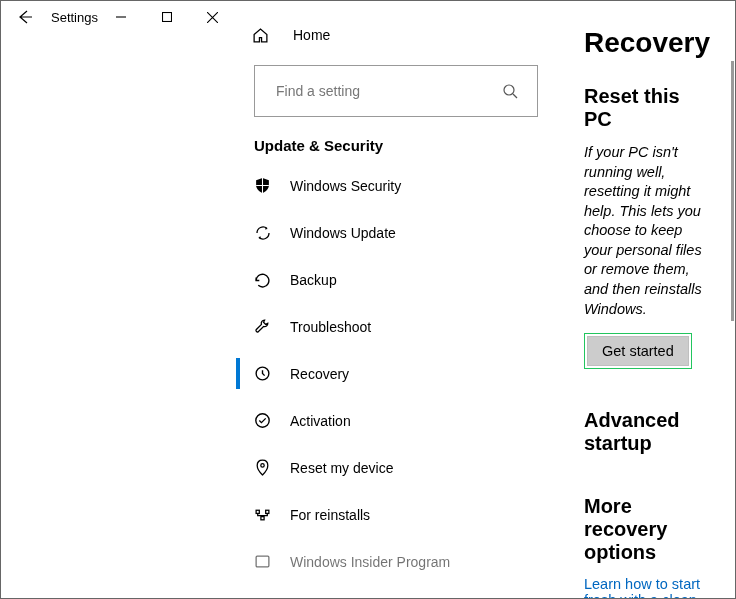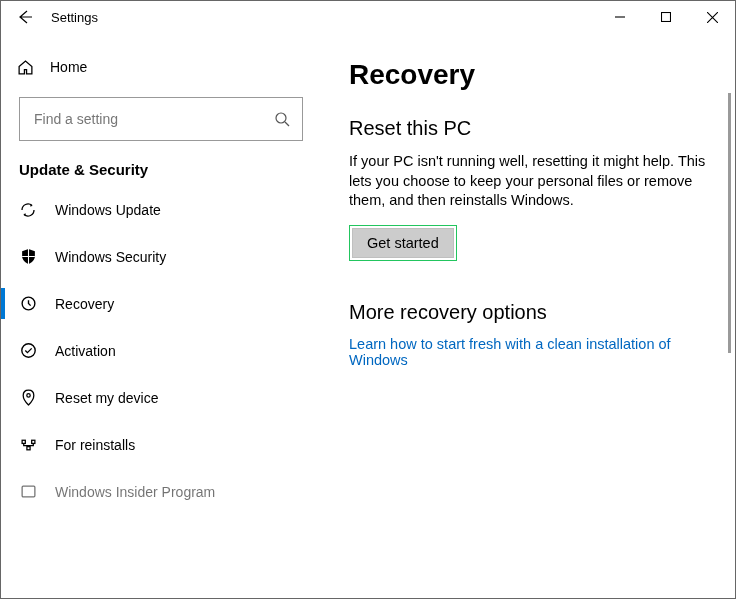--- a/index.html
+++ b/index.html
@@ -9,21 +9,21 @@
     font-size: 14px;
     color:#000;
     background:#fff;
   }
   .window {
     width:736px;
     height:599px;
     border:1px solid #666;
     position:relative;
     display:flex;
-    flex-direction:column;
+    flex-direction:row;
     overflow:hidden;
   }
   .titlebar {
     height:32px;
     display:flex;
     align-items:center;
     background:#fff;
     flex:0 0 auto;
   }
   .titlebar .back {
@@ -48,33 +48,33 @@
     flex:0 0 320px;
     background:#fff;
     padding:14px 0 0 0;
     overflow:hidden;
     position:relative;
   }
   .home-row {
     display:flex; align-items:center;
     height:40px;
     padding-left:16px;
-    gap:16px;
+    gap:24px;
     font-size:14px;
     cursor:default;
     margin-bottom:10px;
   }
   .searchbox {
     margin:0 18px 18px 18px;
     border:1px solid #999;
-    height:44px;
+    height:52px;
     display:flex;
     align-items:center;
     justify-content:space-between;
-    padding:0 12px;
+    padding:0 19px;
   }
   .searchbox input {
     border:none; outline:none; font-size:14px; width:100%;
     background:transparent;
     color:#555;
   }
   .searchbox input::placeholder { color:#777; }
   .section-title {
     font-weight:600;
     font-size:15px;
@@ -113,29 +113,30 @@
     width:3px;
     height:260px;
     background:#9a9a9a;
   }
   h1.page {
     font-weight:600;
     font-size:28px;
     margin:0 0 26px 0;
   }
   h2.section {
-    font-weight:400;
+    font-weight:700;
     font-size:20px;
     margin:4px 0 12px 0;
   }
   p.desc {
     margin:0 0 14px 0;
     font-size:14.5px;
     line-height:1.35;
     max-width:370px;
+    font-style:italic;
   }
   button.action {
     background:#ccc;
     border:1px solid #bfbfbf;
     padding:6px 14px;
     font-size:14.5px;
     font-family:inherit;
     cursor:pointer;
   }
   .highlight {
@@ -201,39 +202,56 @@
           </svg>
         </span>
       </div>
 
       <div class="section-title">Update &amp; Security</div>
 
       <ul class="nav">
 
         <li>
           <span class="icon">
+            <svg width="17" height="17" viewBox="0 0 16 16">
+              <path d="M8 1 L14 3 V8 C14 11 11 14 8 15 C5 14 2 11 2 8 V3 Z" fill="#000"></path>
+              <path d="M8 1 V15 M2 8 H14" stroke="#fff" stroke-width="1"></path>
+            </svg>
+          </span>
+          <span>Windows Security</span>
+        </li>
+
+        <li>
+          <span class="icon">
             <svg width="18" height="18" viewBox="0 0 18 18" fill="none">
               <path d="M3 9a6 6 0 0 1 10-4.5 M15 9a6 6 0 0 1-10 4.5" stroke="#000" stroke-width="1.3"></path>
               <path d="M12 3 L13.5 5 L11 5.5 Z M6 15 L4.5 13 L7 12.5 Z" fill="#000"></path>
             </svg>
           </span>
           <span>Windows Update</span>
         </li>
 
         <li>
           <span class="icon">
-            <svg width="17" height="17" viewBox="0 0 16 16">
-              <path d="M8 1 L14 3 V8 C14 11 11 14 8 15 C5 14 2 11 2 8 V3 Z" fill="#000"></path>
-              <path d="M8 1 V15 M2 8 H14" stroke="#fff" stroke-width="1"></path>
-            </svg>
-          </span>
-          <span>Windows Security</span>
-        </li>
-
-
+            <svg width="17" height="17" viewBox="0 0 16 16" fill="none">
+              <path d="M2 9a6 6 0 1 1 2 4.5" stroke="#000" stroke-width="1.3"></path>
+              <path d="M2 6 L2 9 L5 9" stroke="#000" stroke-width="1.3"></path>
+            </svg>
+          </span>
+          <span>Backup</span>
+        </li>
+
+        <li>
+          <span class="icon">
+            <svg width="17" height="17" viewBox="0 0 16 16" fill="none">
+              <path d="M13 5a3 3 0 0 1-4 3 L4 13a1.5 1.5 0 0 1-2-2 L7 6a3 3 0 0 1 3-4 L9 4 L11 6 Z" stroke="#000" stroke-width="1.2"></path>
+            </svg>
+          </span>
+          <span>Troubleshoot</span>
+        </li>
 
         <li class="selected">
           <span class="icon">
             <svg width="17" height="17" viewBox="0 0 16 16" fill="none">
               <circle cx="8" cy="8" r="6" stroke="#000" stroke-width="1.3"></circle>
               <path d="M8 5 V8 L10 10" stroke="#000" stroke-width="1.3"></path>
             </svg>
           </span>
           <span>Recovery</span>
         </li>
@@ -289,20 +307,21 @@
 
       <div class="block">
         <h2 class="section">Reset this PC</h2>
         <p class="desc">If your PC isn't running well, resetting it might help. This lets you choose to keep your personal files or remove them, and then reinstalls Windows.</p>
         <span class="highlight">
           <button class="action">Get started</button>
         </span>
       </div>
 
       <div class="block">
+        <h2 class="section">Advanced startup</h2>
       </div>
 
       <div class="block" style="margin-bottom:0;">
         <h2 class="section">More recovery options</h2>
         <a href="#" class="link">Learn how to start fresh with a clean installation of Windows</a>
       </div>
 
     </div>
   </div>
 </div>

